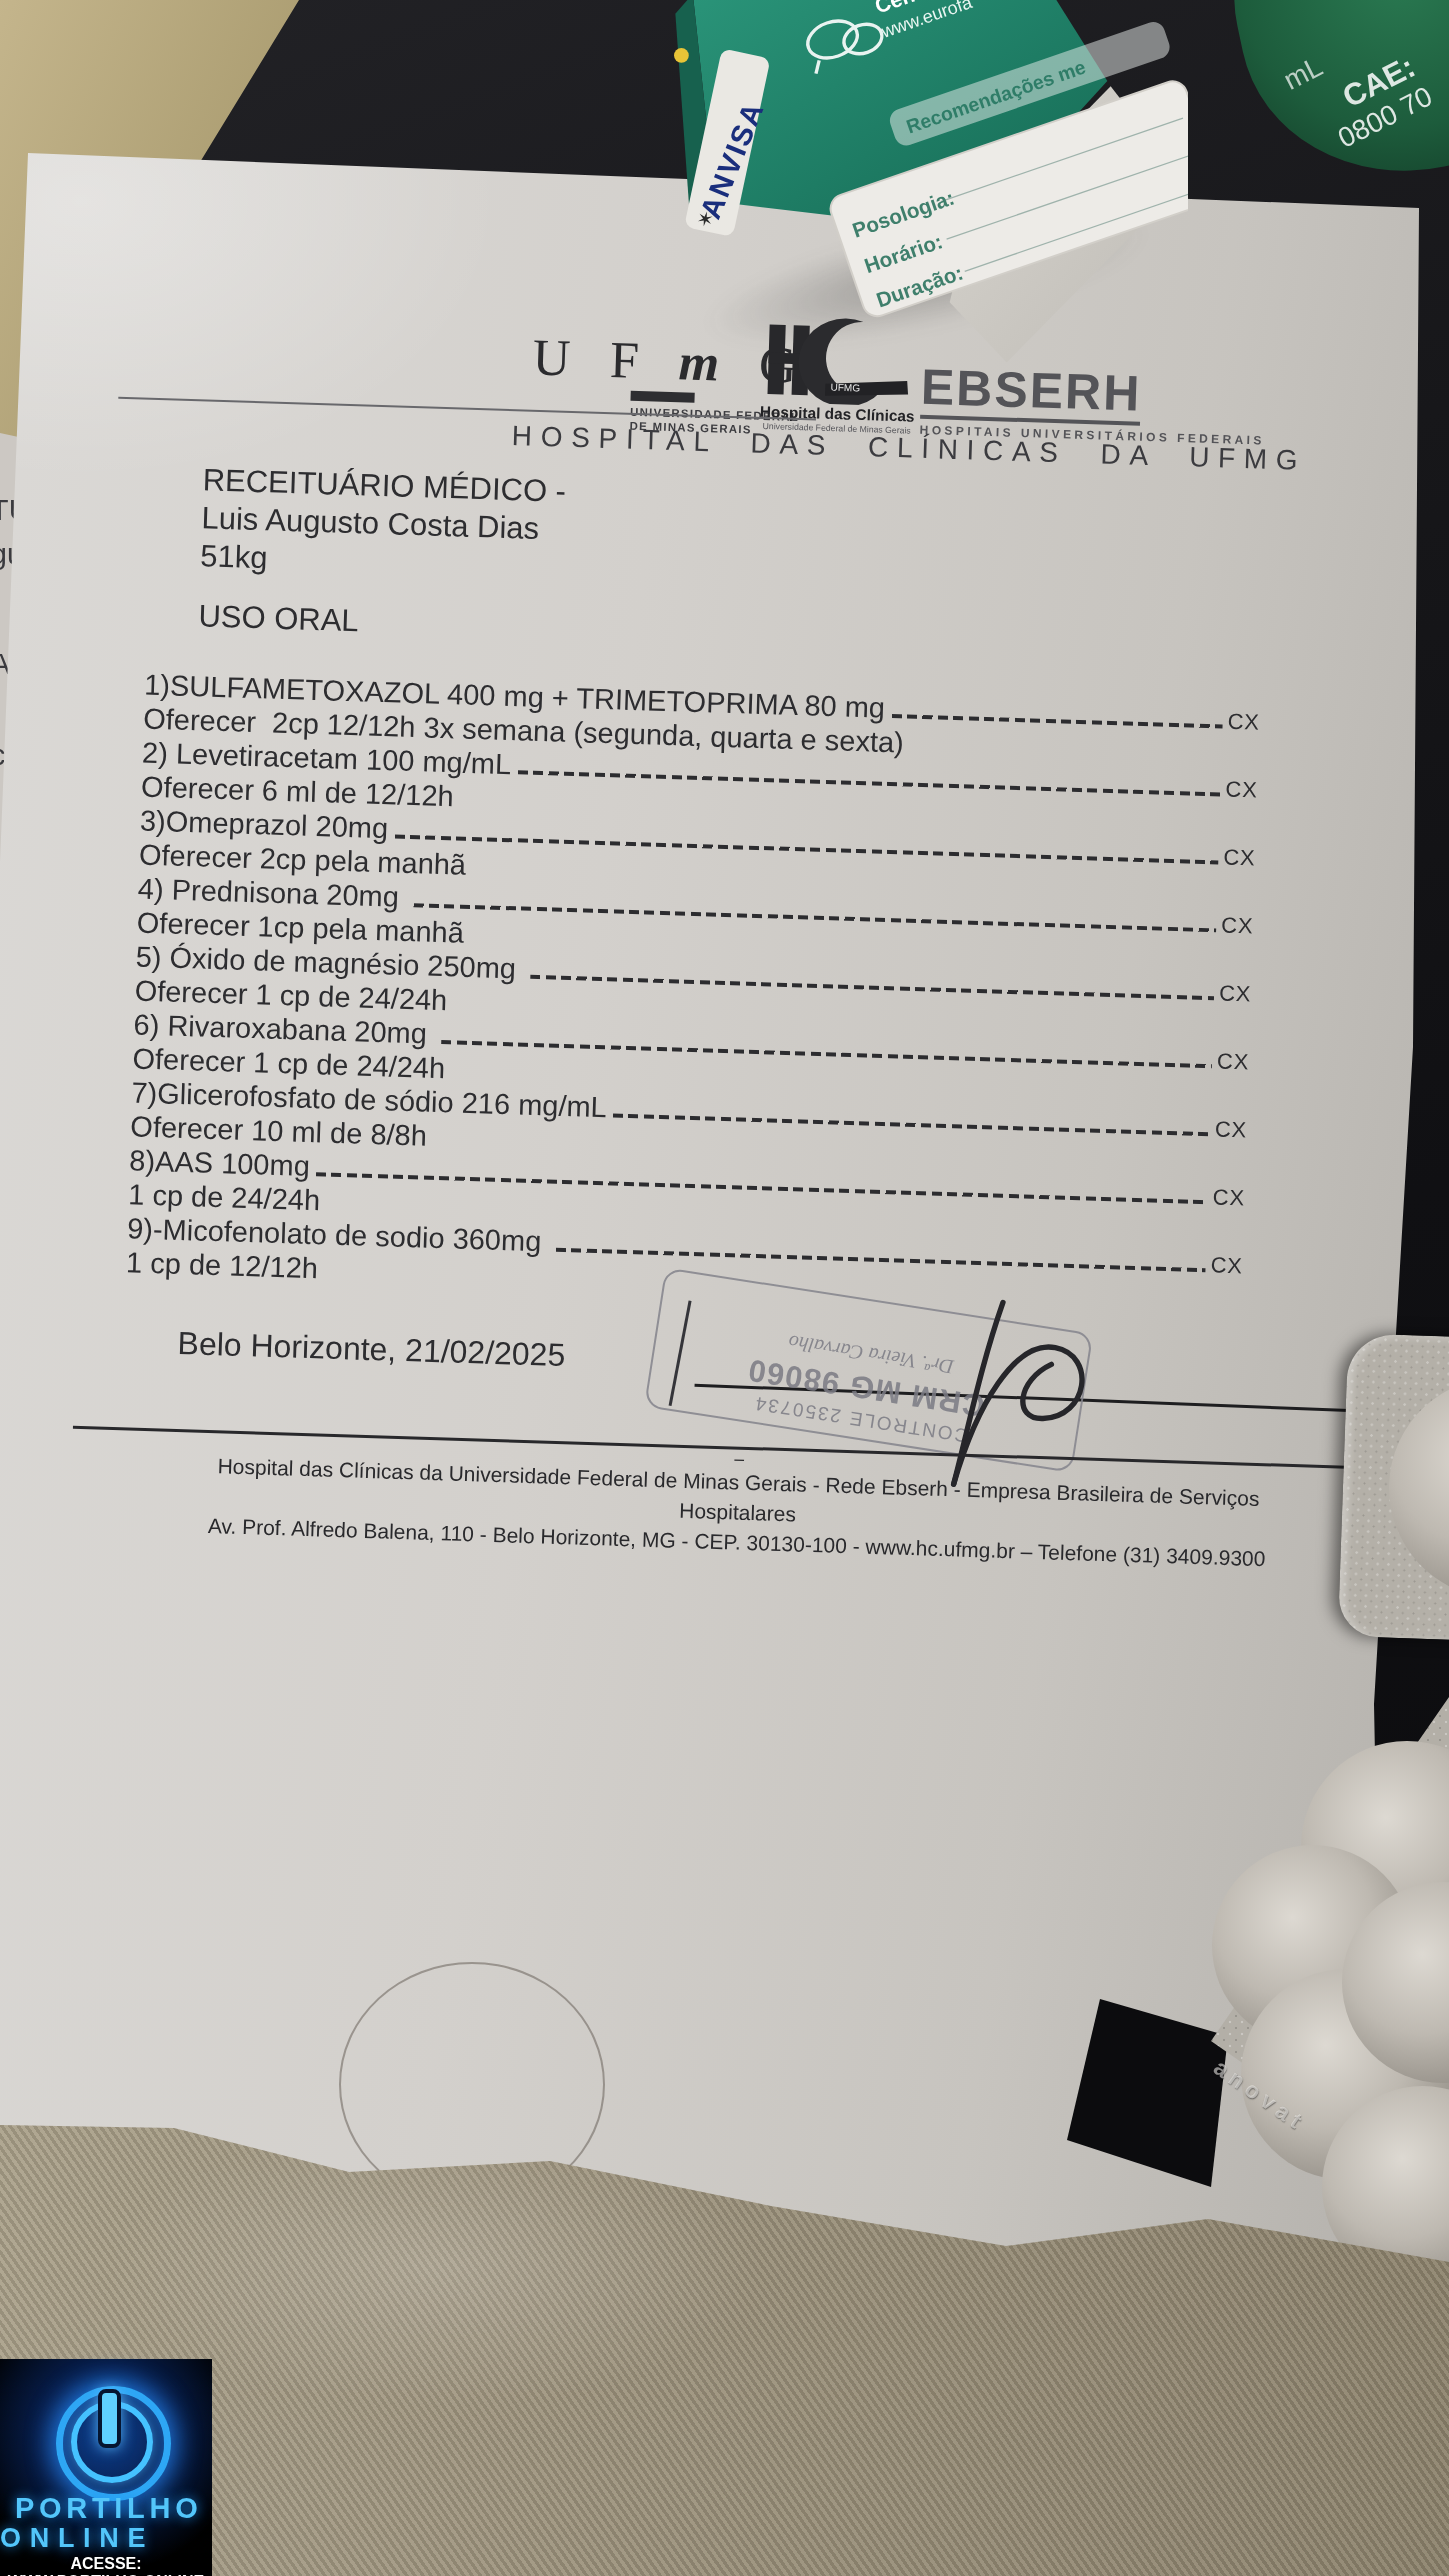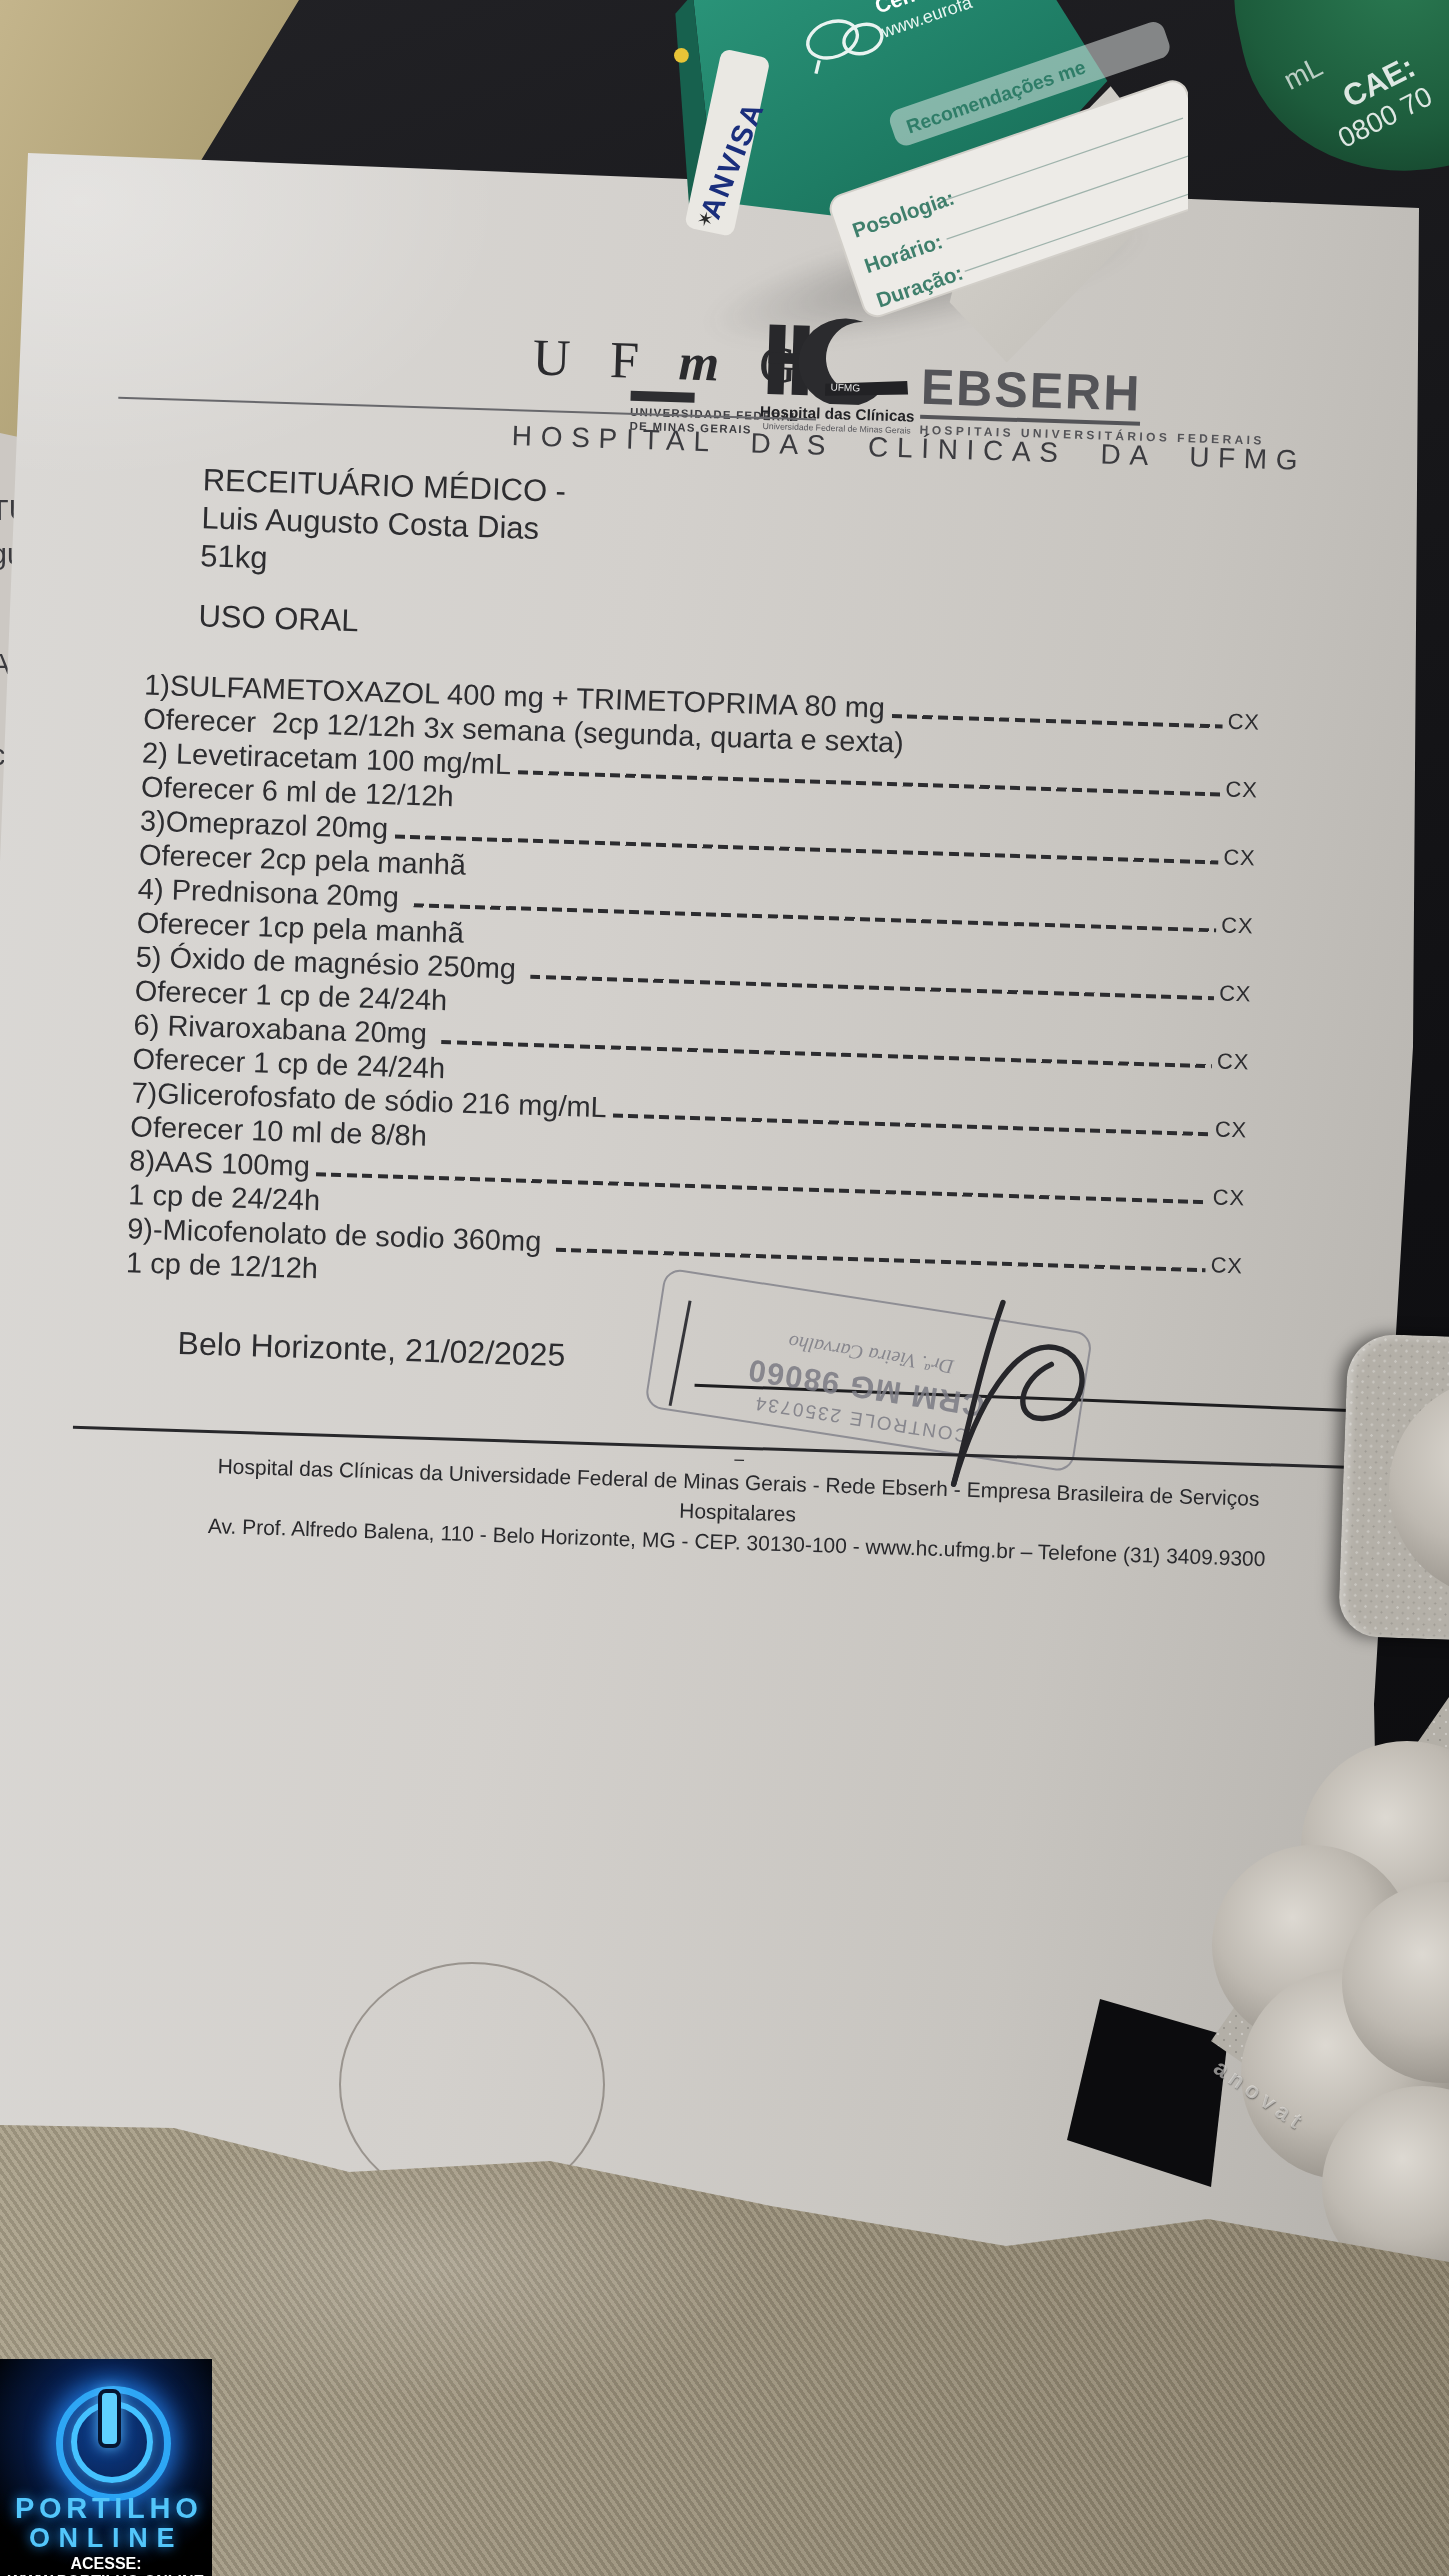--- a/index.html
+++ b/index.html
@@ -114,21 +114,21 @@
   .wm{position:absolute;left:0;top:2359px;width:212px;height:217px;
     background:radial-gradient(circle at 50% 34%,#0d3f8f 0%,#071d4a 38%,#000 78%);}
   .ring1{position:absolute;left:56px;top:27px;width:101px;height:101px;border:7.4px solid #2ea7f5;
     border-radius:50%;box-shadow:0 0 24px 5.4px rgba(40,140,255,.75),inset 0 0 12px rgba(40,140,255,.6);}
   .ring2{position:absolute;left:71px;top:42px;width:70px;height:70px;border:6px solid #45c2ff;
     border-radius:50%;box-shadow:0 0 14.8px rgba(70,170,255,.8);}
   .pbar{position:absolute;left:98px;top:29.5px;width:14.8px;height:51px;background:#5fd0ff;
     border:4.7px solid #051530;border-radius:8px;box-shadow:0 0 13.4px rgba(90,190,255,.9);}
   .wm-t1{position:absolute;left:0;top:133px;width:212px;text-align:left;font-size:29px;
     font-weight:bold;letter-spacing:4.7px;color:#53c6fa;text-shadow:0 0 12px #1d8fe8;margin-left:15px;}
-  .wm-t2{position:absolute;left:0;top:164px;width:212px;text-align:center;font-size:27px;
+  .wm-t2{position:absolute;left:0;top:164px;width:212px;font-size:27px;
     font-weight:bold;letter-spacing:8.7px;color:#53c6fa;text-shadow:0 0 12px #1d8fe8;}
   .wm-cap{position:absolute;left:0;top:196px;width:212px;text-align:center;font-size:16px;
     font-weight:bold;color:#fff;text-shadow:0 0 4px #000,0.7px 0.7px 0 #000;}
 </style>
 </head>
 <body>
 
 <div id="canvas">
 
   <svg class="seam" width="1073" height="470" viewBox="0 0 1600 700">

